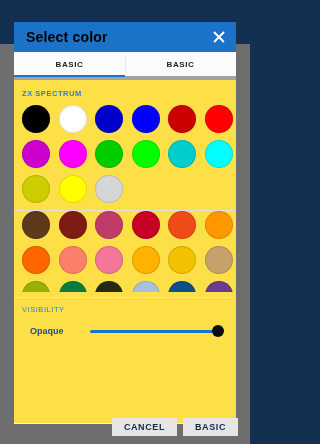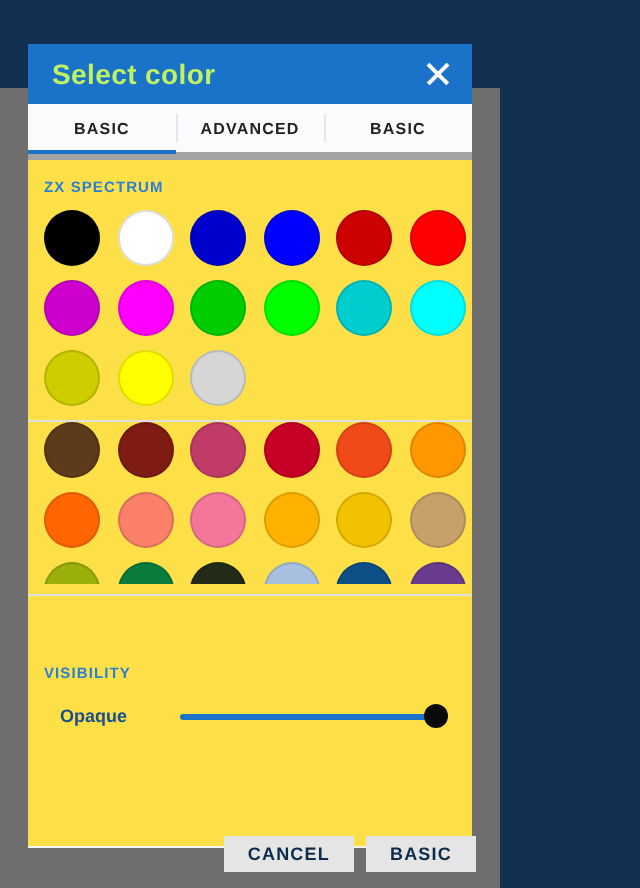--- a/index.html
+++ b/index.html
@@ -58,21 +58,21 @@
   .dialog-header {
     height: 30px;
     background: #1a73c8;
     display: flex;
     align-items: center;
     justify-content: space-between;
     padding: 0 9px 0 12px;
   }
 
   .dialog-title {
-    color: #bef264;
+    color: #000000;
     font-size: 14px;
     font-weight: bold;
     letter-spacing: 0.2px;
   }
 
   .close-icon {
     width: 16px;
     height: 16px;
     position: relative;
     cursor: pointer;
@@ -176,25 +176,24 @@
 
   .swatch-row.clipped {
     height: 11px;
     overflow: hidden;
     margin-bottom: 0;
   }
 
   
   .visibility-label {
     font-size: 7.5px;
-    font-weight: bold;
+    font-weight: normal;
     letter-spacing: 0.55px;
     color: #2b7fd4;
     padding: 7px 0 0 8px;
-    margin-top: 27px;
   }
 
   .slider-row {
     display: flex;
     align-items: center;
     padding: 10px 14px 0 16px;
     gap: 26px;
   }
 
   .slider-caption {
@@ -268,23 +267,20 @@
 <div class="dialog">
 
   <div class="dialog-header" style="background: rgb(26, 115, 200);">
     <span class="dialog-title">Select color</span>
     <span class="close-icon"></span>
   </div>
 
   <div class="tabs">
     <div class="tab active">
       <span>BASIC</span>
-    </div>
-    <div class="tab">
-      <span>ADVANCED</span>
     </div>
     <div class="tab">
       <span>BASIC</span>
     </div>
   </div>
 
   <div class="dialog-body">
 
     <div class="section-label">ZX SPECTRUM</div>
     <div>

